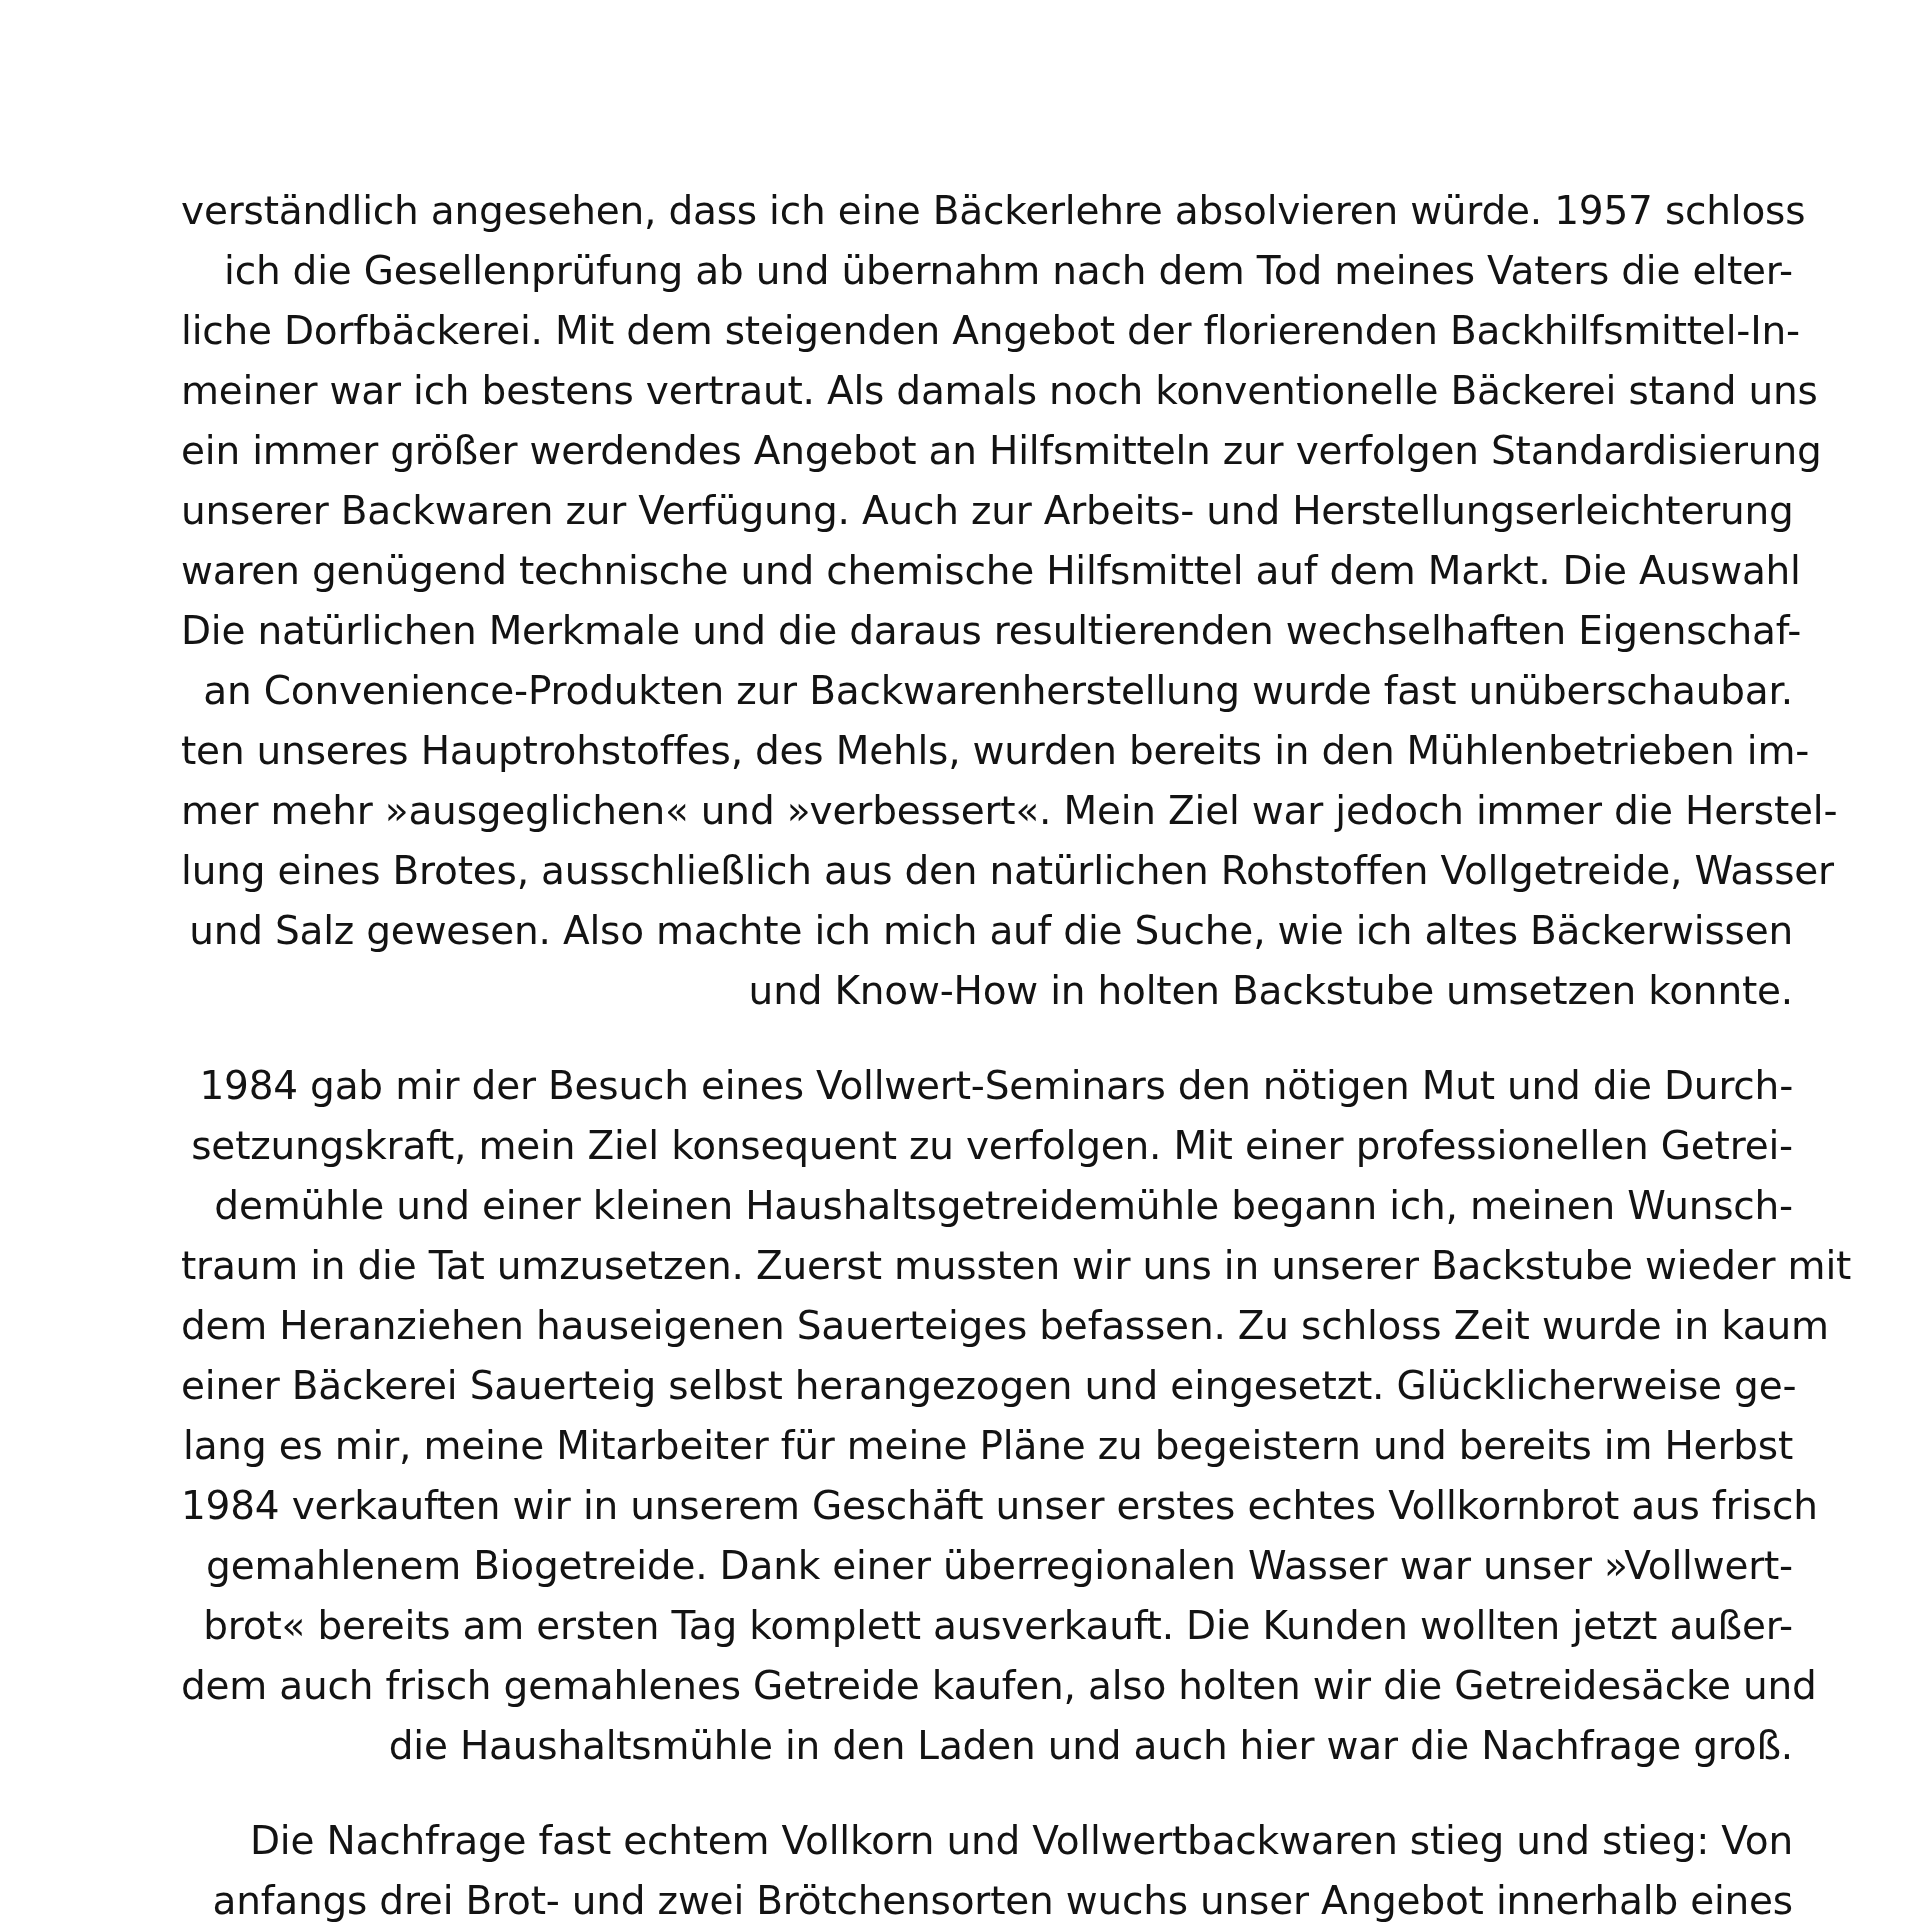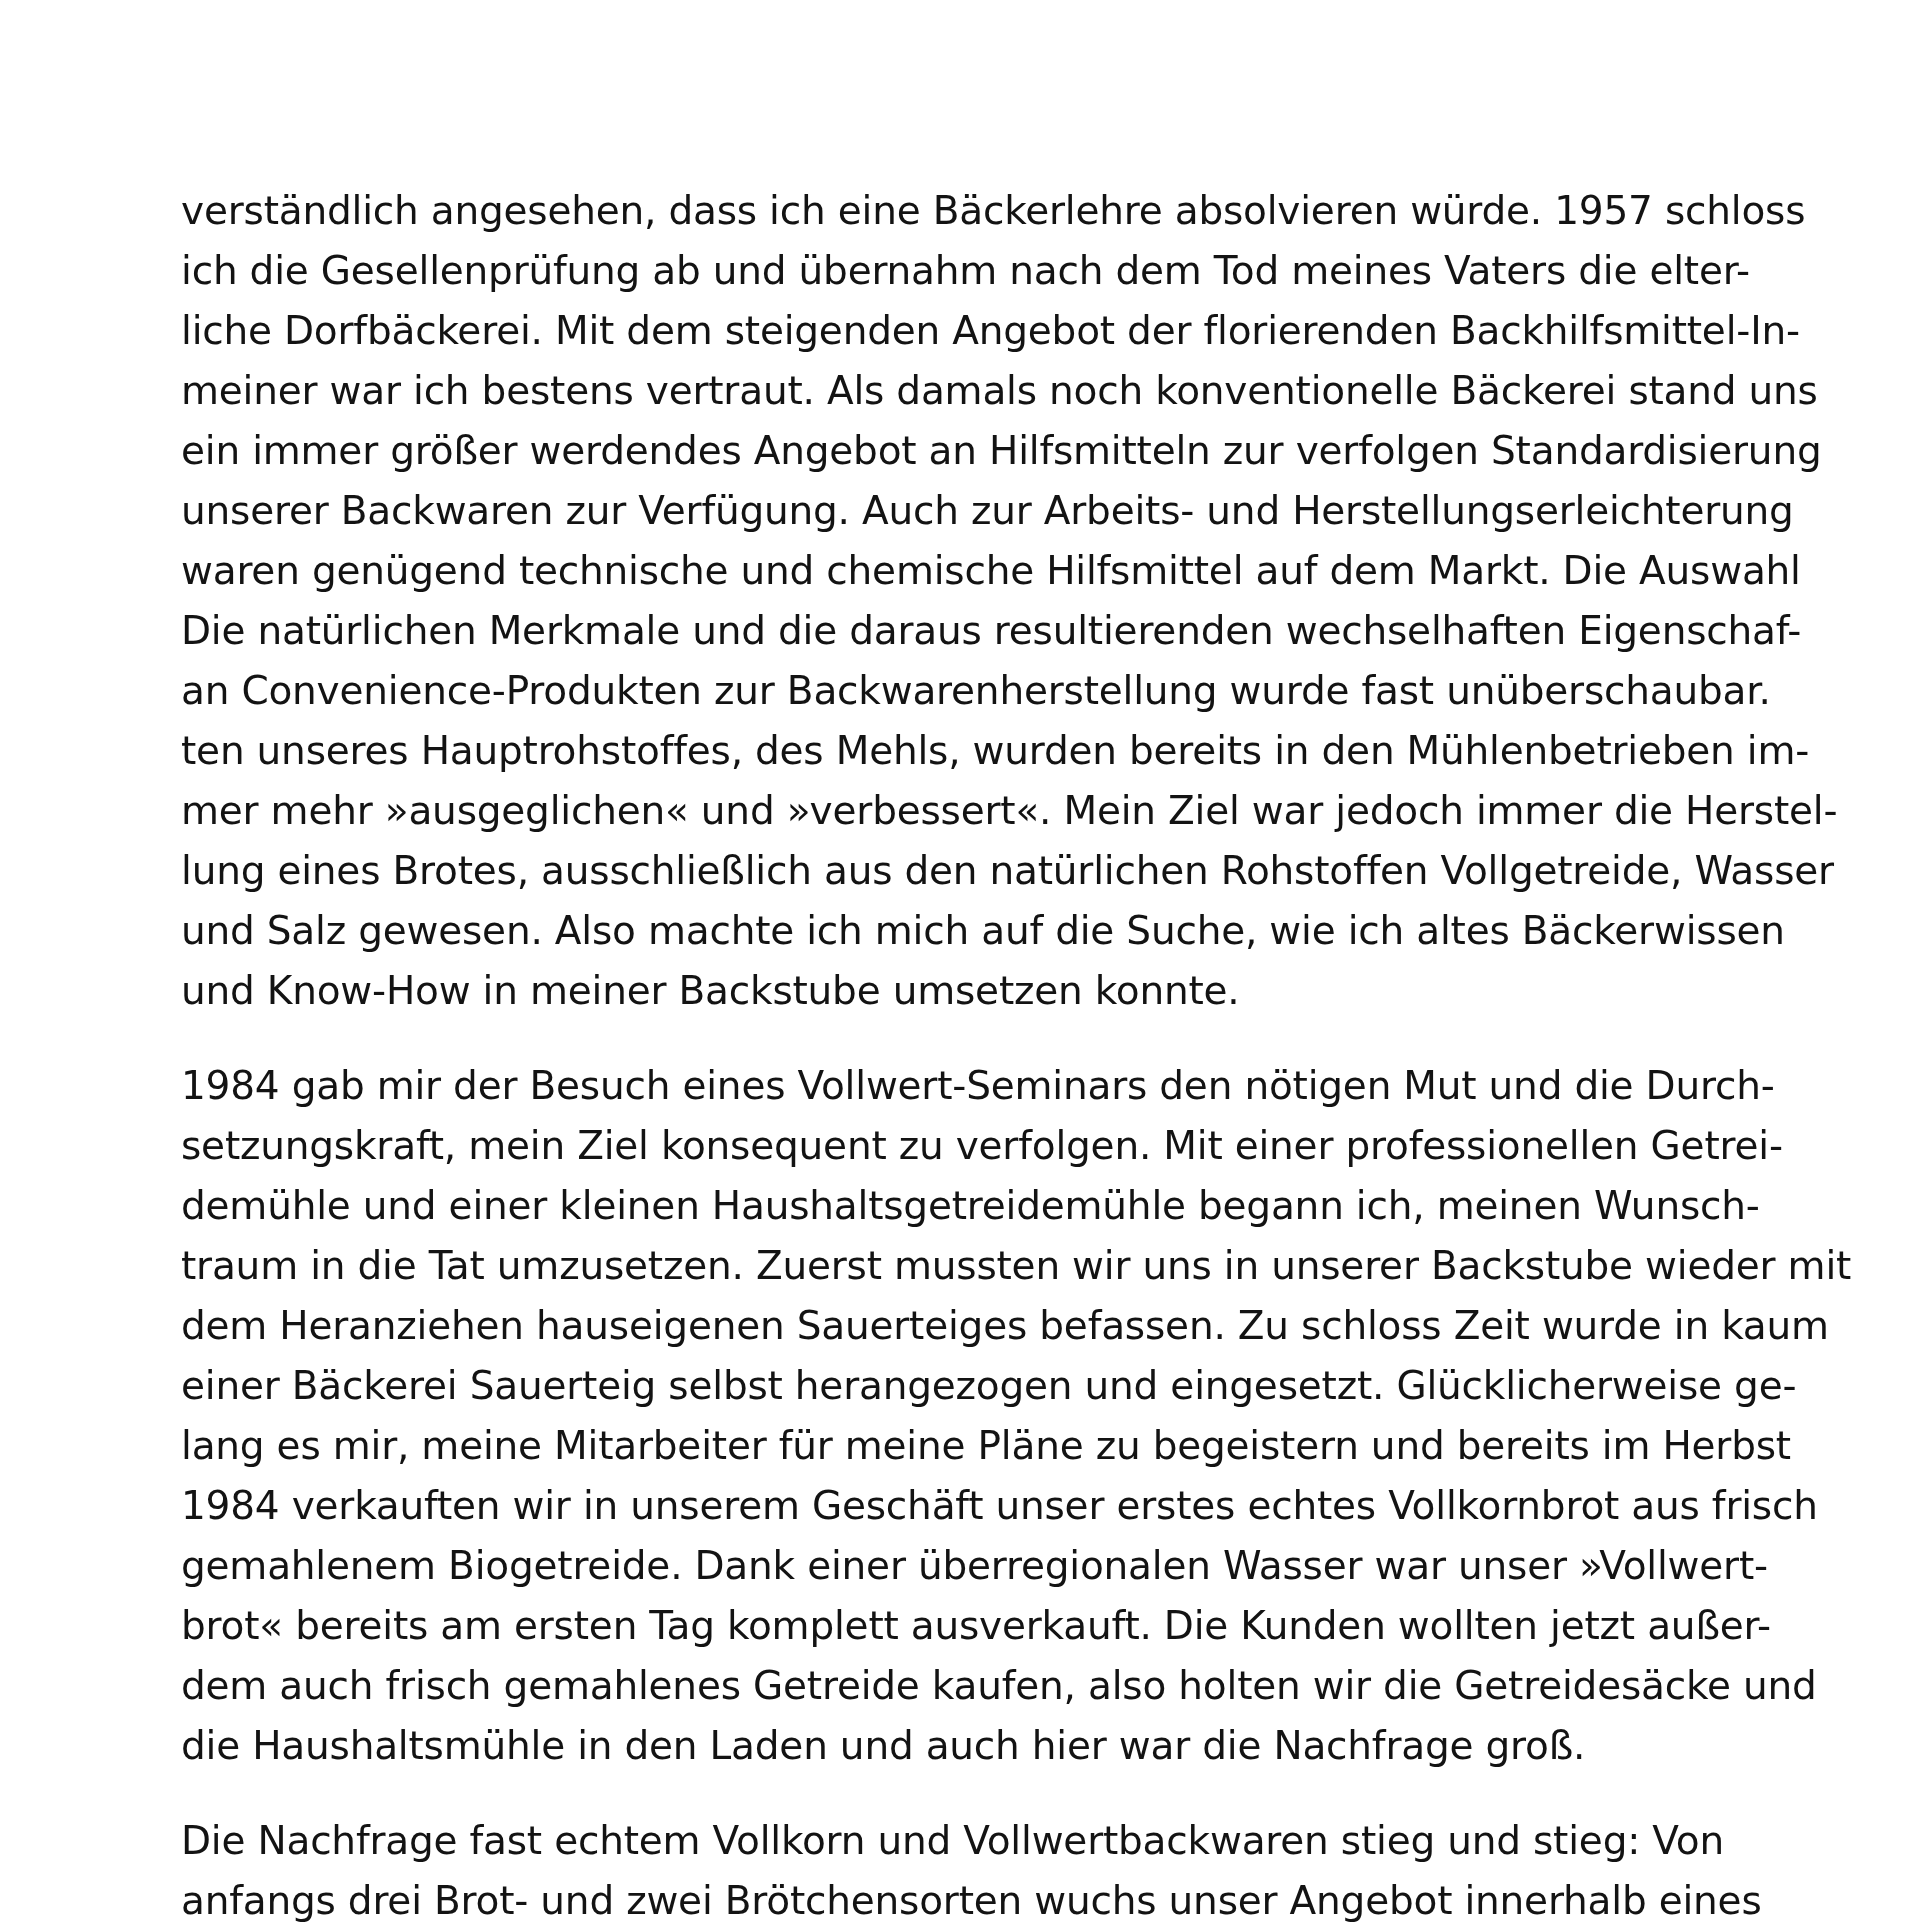--- a/index.html
+++ b/index.html
@@ -30,21 +30,21 @@
     width: 1612px;
   }
 
   .paragraph {
     font-size: 39px;
     line-height: 60px;
     letter-spacing: -0.2px;
     word-spacing: 0px;
     color: #131313;
     margin: 0 0 35px 0;
-    text-align: left;
+    text-align: right;
     white-space: normal;
   }
   .paragraph:last-child { margin-bottom: 0; }
 
   .line {
     display: block;
     white-space: pre;
   }
 </style>
 </head>
@@ -61,21 +61,21 @@
       <span class="line">meiner war ich bestens vertraut. Als damals noch konventionelle Bäckerei stand uns</span>
       <span class="line">ein immer größer werdendes Angebot an Hilfsmitteln zur verfolgen Standardisierung</span>
       <span class="line">unserer Backwaren zur Verfügung. Auch zur Arbeits- und Herstellungserleichterung</span>
       <span class="line">waren genügend technische und chemische Hilfsmittel auf dem Markt. Die Auswahl</span>
       <span class="line">Die natürlichen Merkmale und die daraus resultierenden wechselhaften Eigenschaf-</span>
       <span class="line">an Convenience-Produkten zur Backwarenherstellung wurde fast unüberschaubar.</span>
       <span class="line">ten unseres Hauptrohstoffes, des Mehls, wurden bereits in den Mühlenbetrieben im-</span>
       <span class="line">mer mehr »ausgeglichen« und »verbessert«. Mein Ziel war jedoch immer die Herstel-</span>
       <span class="line">lung eines Brotes, ausschließlich aus den natürlichen Rohstoffen Vollgetreide, Wasser</span>
       <span class="line">und Salz gewesen. Also machte ich mich auf die Suche, wie ich altes Bäckerwissen</span>
-      <span class="line">und Know-How in meiner Backstube umsetzen konnte.</span>
+      <span class="line">und Know-How in holten Backstube umsetzen konnte.</span>
     </p>
 
     <p class="paragraph">
       <span class="line">1984 gab mir der Besuch eines Vollwert-Seminars den nötigen Mut und die Durch-</span>
       <span class="line">setzungskraft, mein Ziel konsequent zu verfolgen. Mit einer professionellen Getrei-</span>
       <span class="line">demühle und einer kleinen Haushaltsgetreidemühle begann ich, meinen Wunsch-</span>
       <span class="line">traum in die Tat umzusetzen. Zuerst mussten wir uns in unserer Backstube wieder mit</span>
       <span class="line">dem Heranziehen hauseigenen Sauerteiges befassen. Zu schloss Zeit wurde in kaum</span>
       <span class="line">einer Bäckerei Sauerteig selbst herangezogen und eingesetzt. Glücklicherweise ge-</span>
       <span class="line">lang es mir, meine Mitarbeiter für meine Pläne zu begeistern und bereits im Herbst</span>

